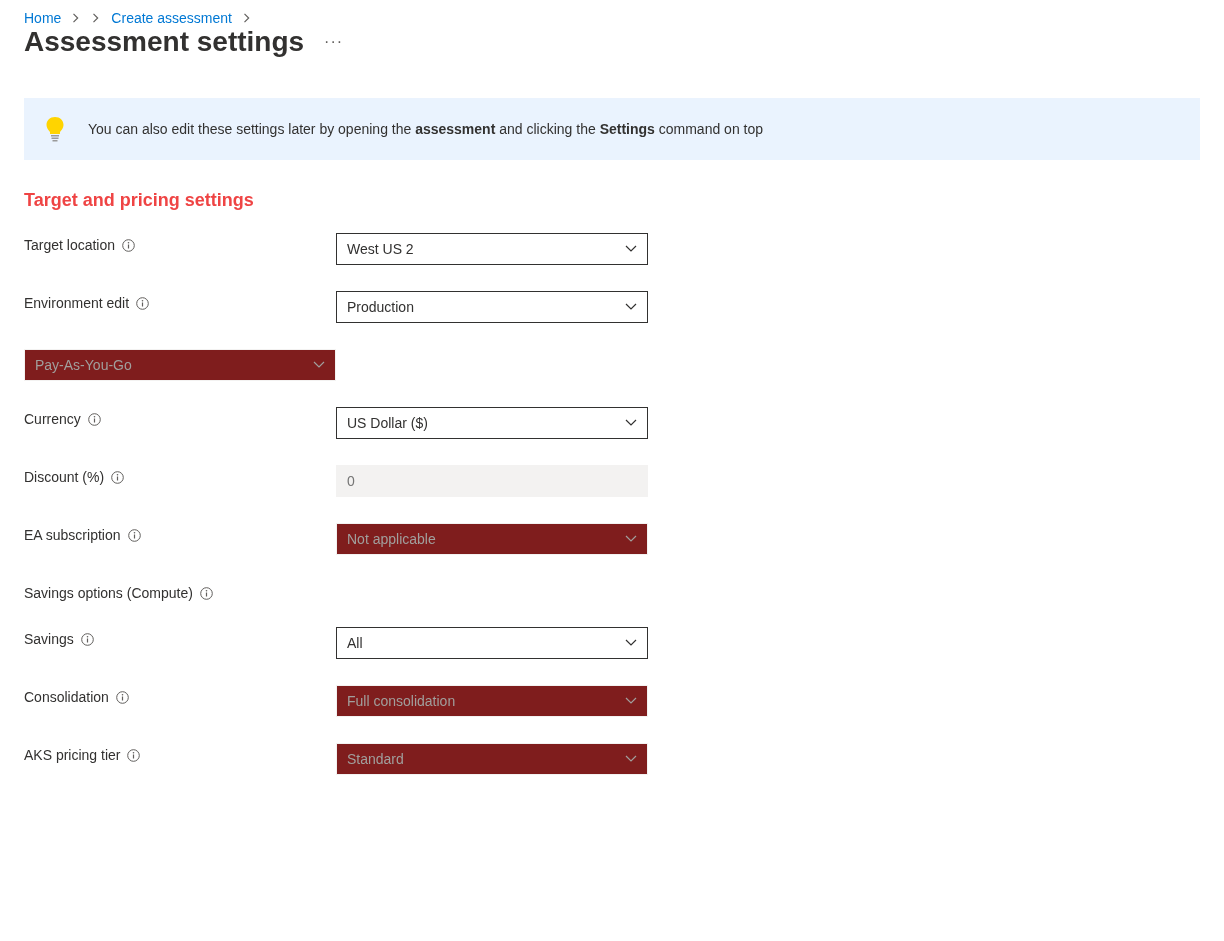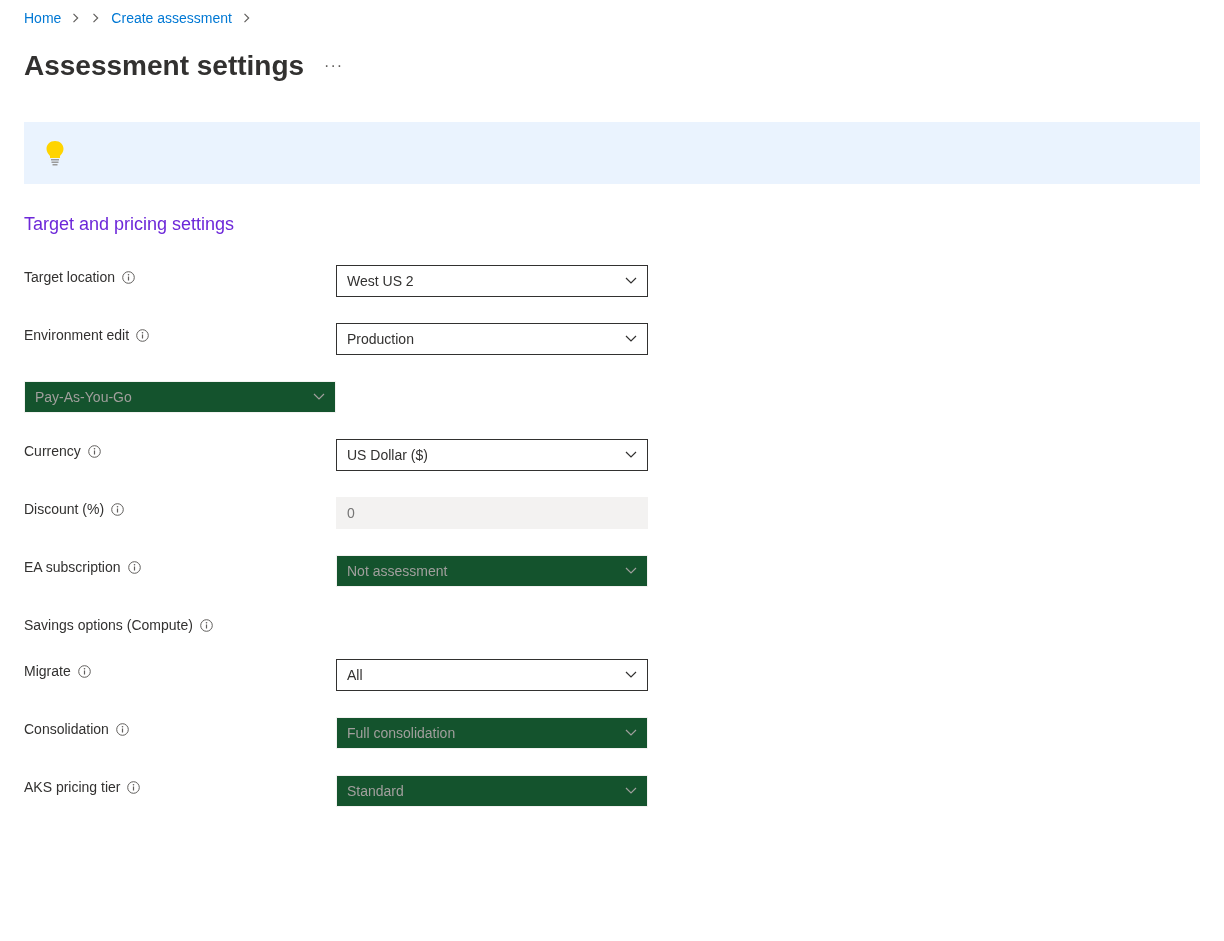--- a/index.html
+++ b/index.html
@@ -12,21 +12,21 @@
       font-size: 14px;
       color: #323130;
       background: #ffffff;
       padding: 10px 24px 24px 24px;
     }
     .breadcrumb {
       display: flex;
       align-items: center;
       gap: 10px;
       font-size: 14px;
-      margin-bottom: 24px;
+      margin-bottom: 0;
     }
     .breadcrumb a {
       color: #0078d4;
       text-decoration: none;
       cursor: pointer;
     }
     .breadcrumb-chevron {
       color: #605e5c;
       display: inline-flex;
       align-items: center;
@@ -73,23 +73,23 @@
     }
     .info-text {
       font-size: 14px;
       color: #323130;
     }
     .info-text b {
       font-weight: 600;
     }
     .section-heading {
       font-size: 18px;
-      font-weight: 400;
-      margin-bottom: 30px;
-      color: #6d28d9;
+      font-weight: 700;
+      margin-bottom: 22px;
+      color: #ef4444;
     }
     .form-row {
       display: flex;
       align-items: flex-start;
       margin-bottom: 26px;
     }
     .form-label-wrap {
       width: 312px;
       display: flex;
       gap: 7px;
@@ -120,21 +120,21 @@
       background: #ffffff;
       display: flex;
       align-items: center;
       justify-content: space-between;
       padding: 12px 10px;
       cursor: pointer;
       font-size: 14px;
       color: #323130;
     }
     .select-control.disabled {
-      background: #14532d;
+      background: #7f1d1d;
       border: 1px solid #f3f2f1;
       color: #a19f9d;
       cursor: default;
     }
     .chevron-down {
       display: inline-flex;
       align-items: center;
     }
     .chevron-down svg {
       width: 12px;
@@ -183,20 +183,23 @@
 
 <div class="info-banner">
   <span class="lightbulb-icon">
     <svg viewBox="0 0 22 26">
       <path d="M11 1 C6 1 2.5 4.5 2.5 9 C2.5 12 4.5 14 6 16 L6 18 L16 18 L16 16 C17.5 14 19.5 12 19.5 9 C19.5 4.5 16 1 11 1 Z" fill="#ffd400"></path>
       <rect x="7" y="19" width="8" height="1.5" fill="#9a9a9a"></rect>
       <rect x="7.5" y="21.5" width="7" height="1.5" fill="#9a9a9a"></rect>
       <rect x="8.5" y="24" width="5" height="1.5" fill="#9a9a9a"></rect>
     </svg>
   </span>
+  <span class="info-text">
+    <span>You can also edit these settings later by opening the </span><b>assessment</b><span> and clicking the </span><b>Settings</b><span> command on top</span>
+  </span>
 </div>
 
 <h2 class="section-heading">Target and pricing settings</h2>
 
 <div class="form-row">
   <div class="form-label-wrap">
     <span class="form-label">Target location</span>
     <span class="info-icon">
       <svg viewBox="0 0 13 13">
           <circle cx="6.5" cy="6.5" r="5.8" fill="none" stroke="#605e5c" stroke-width="1"></circle>
@@ -298,21 +301,21 @@
     <span class="info-icon">
       <svg viewBox="0 0 13 13">
           <circle cx="6.5" cy="6.5" r="5.8" fill="none" stroke="#605e5c" stroke-width="1"></circle>
           <circle cx="6.5" cy="3.8" r="0.8" fill="#605e5c"></circle>
           <rect x="5.9" y="5.5" width="1.2" height="4" fill="#605e5c"></rect>
         </svg>
     </span>
   </div>
   <div class="form-control-wrap">
     <div class="select-control disabled">
-      <span>Not assessment</span>
+      <span>Not applicable</span>
       <span class="chevron-down">
         <svg viewBox="0 0 12 8">
             <path d="M1 1 L6 6 L11 1" fill="none" stroke="#a19f9d" stroke-width="1.2"></path>
           </svg>
       </span>
     </div>
   </div>
 </div>
 
 <div class="form-row">
@@ -323,21 +326,21 @@
           <circle cx="6.5" cy="6.5" r="5.8" fill="none" stroke="#605e5c" stroke-width="1"></circle>
           <circle cx="6.5" cy="3.8" r="0.8" fill="#605e5c"></circle>
           <rect x="5.9" y="5.5" width="1.2" height="4" fill="#605e5c"></rect>
         </svg>
     </span>
   </div>
 </div>
 
 <div class="form-row">
   <div class="form-label-wrap">
-    <span class="form-label">Migrate</span>
+    <span class="form-label">Savings</span>
     <span class="info-icon">
       <svg viewBox="0 0 13 13">
           <circle cx="6.5" cy="6.5" r="5.8" fill="none" stroke="#605e5c" stroke-width="1"></circle>
           <circle cx="6.5" cy="3.8" r="0.8" fill="#605e5c"></circle>
           <rect x="5.9" y="5.5" width="1.2" height="4" fill="#605e5c"></rect>
         </svg>
     </span>
   </div>
   <div class="form-control-wrap">
     <div class="select-control">

